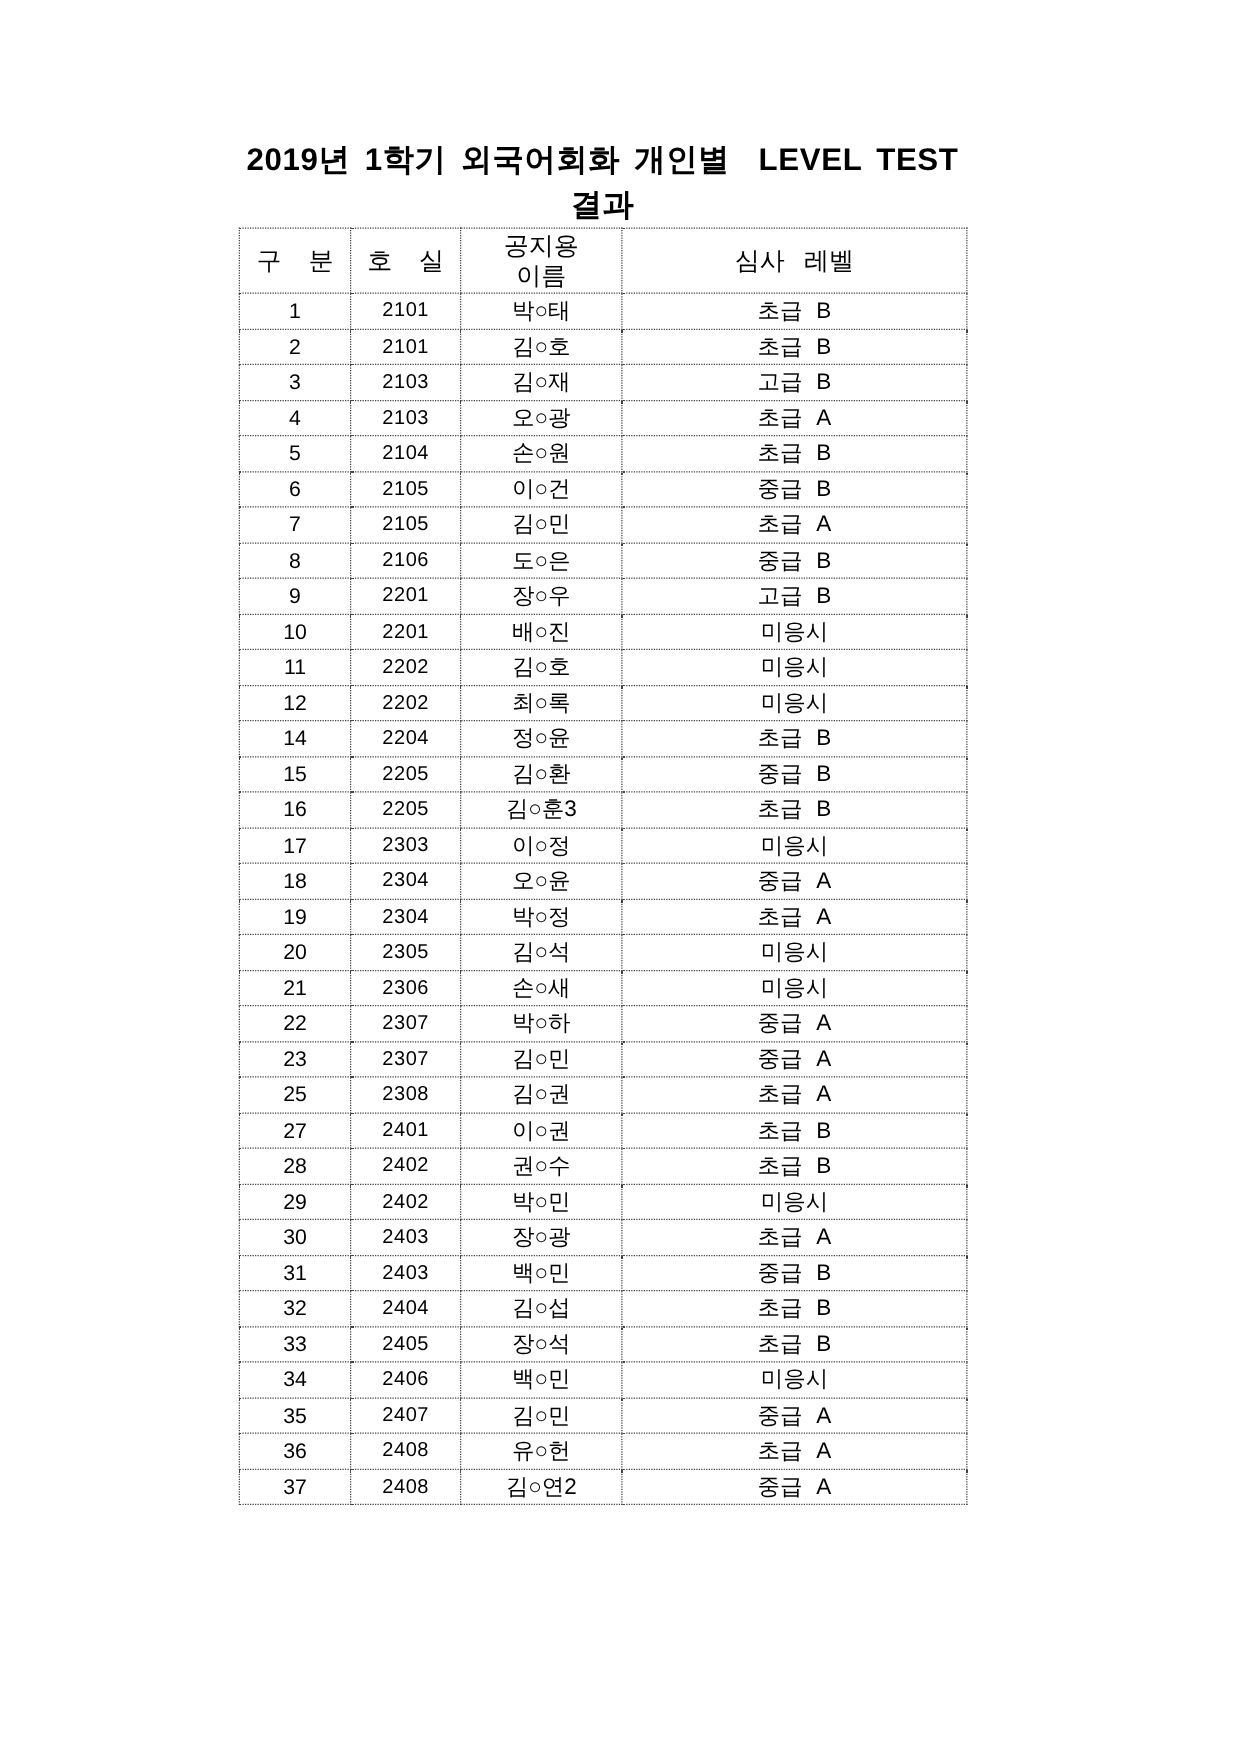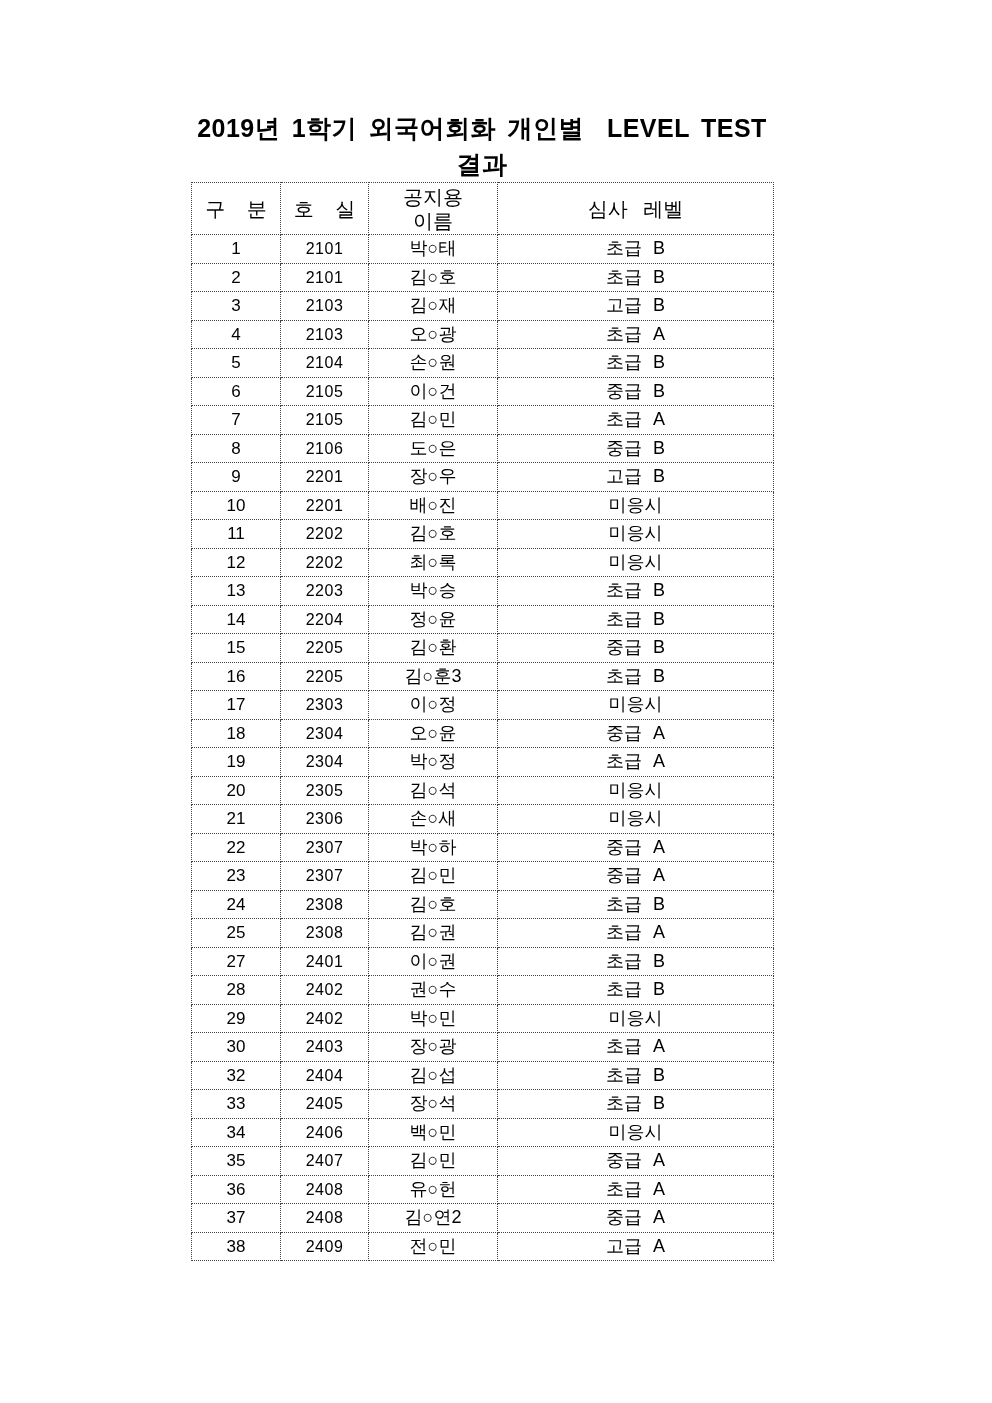--- a/index.html
+++ b/index.html
@@ -178,26 +178,20 @@
     <td class="cell-level">미응시</td>
   </tr>
 
   <tr>
     <td class="cell-no">12</td>
     <td class="cell-room">2202</td>
     <td class="cell-name">최○록</td>
     <td class="cell-level">미응시</td>
   </tr>
 
-  <tr>
-    <td class="cell-no">13</td>
-    <td class="cell-room">2203</td>
-    <td class="cell-name">박○승</td>
-    <td class="cell-level">초급 B</td>
-  </tr>
 
   <tr>
     <td class="cell-no">14</td>
     <td class="cell-room">2204</td>
     <td class="cell-name">정○윤</td>
     <td class="cell-level">초급 B</td>
   </tr>
 
   <tr>
     <td class="cell-no">15</td>
@@ -255,26 +249,20 @@
     <td class="cell-level">중급 A</td>
   </tr>
 
   <tr>
     <td class="cell-no">23</td>
     <td class="cell-room">2307</td>
     <td class="cell-name">김○민</td>
     <td class="cell-level">중급 A</td>
   </tr>
 
-  <tr>
-    <td class="cell-no">24</td>
-    <td class="cell-room">2308</td>
-    <td class="cell-name">김○호</td>
-    <td class="cell-level">초급 B</td>
-  </tr>
 
   <tr>
     <td class="cell-no">25</td>
     <td class="cell-room">2308</td>
     <td class="cell-name">김○권</td>
     <td class="cell-level">초급 A</td>
   </tr>
 
 
   <tr>
@@ -298,20 +286,26 @@
     <td class="cell-level">미응시</td>
   </tr>
 
   <tr>
     <td class="cell-no">30</td>
     <td class="cell-room">2403</td>
     <td class="cell-name">장○광</td>
     <td class="cell-level">초급 A</td>
   </tr>
 
+  <tr>
+    <td class="cell-no">31</td>
+    <td class="cell-room">2403</td>
+    <td class="cell-name">백○민</td>
+    <td class="cell-level">중급 B</td>
+  </tr>
 
   <tr>
     <td class="cell-no">32</td>
     <td class="cell-room">2404</td>
     <td class="cell-name">김○섭</td>
     <td class="cell-level">초급 B</td>
   </tr>
 
   <tr>
     <td class="cell-no">33</td>
@@ -341,23 +335,17 @@
     <td class="cell-level">초급 A</td>
   </tr>
 
   <tr>
     <td class="cell-no">37</td>
     <td class="cell-room">2408</td>
     <td class="cell-name">김○연2</td>
     <td class="cell-level">중급 A</td>
   </tr>
 
-  <tr>
-    <td class="cell-no">38</td>
-    <td class="cell-room">2409</td>
-    <td class="cell-name">전○민</td>
-    <td class="cell-level">고급 A</td>
-  </tr>
 </tbody>
     </table>
 
   </div>
 </div>
 
 </body></html>

